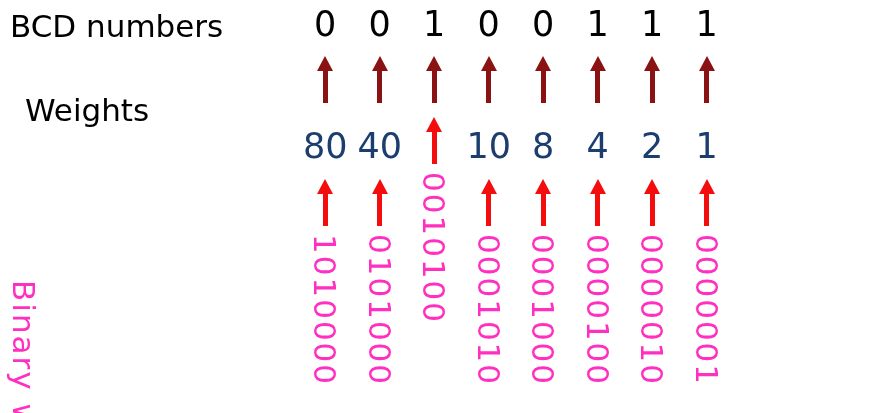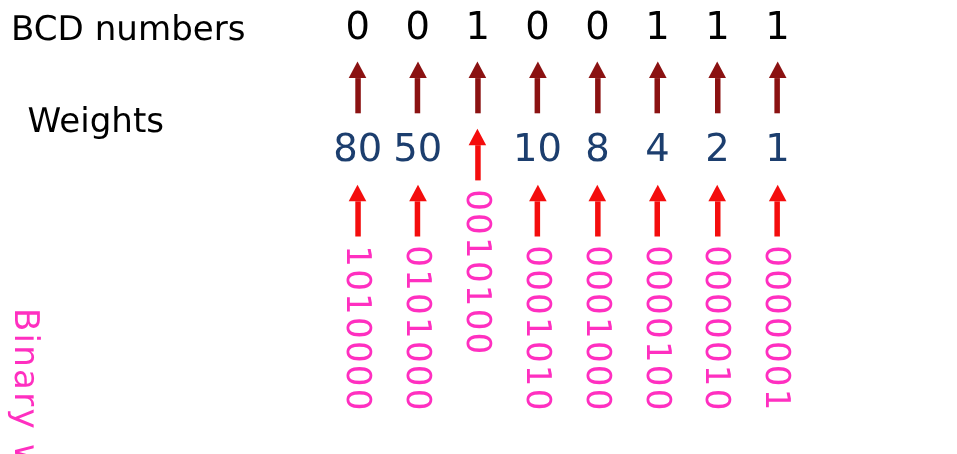--- a/index.html
+++ b/index.html
@@ -54,21 +54,21 @@
   .arrow .stem {
     width: 5px;
     height: 32px;
     background: currentColor;
   }
   .arrow.top    { color: var(--color-arrow-top, #8b1212); margin-top: 10px; }
   .arrow.bottom { color: var(--color-arrow-bottom, #f40d0d); margin-top: 14px; }
   .weight {
     font-size: 35px;
     line-height: 38px;
-    margin-top: 13px;
+    margin-top: 24px;
     color: var(--color-weight, #1c3e6e);
   }
   .binary {
     margin-top: 8px;
     writing-mode: vertical-rl;
     text-orientation: mixed;
     font-size: 31px;
     letter-spacing: 2px;
     height: 172px;
     color: var(--color-binary, #ff2fc0);
@@ -98,21 +98,21 @@
         </div>
       <div class="binary">1010000</div>
     </div>
 
     <div class="col">
       <div class="digit">0</div>
       <div class="arrow top">
           <span class="head"></span>
           <span class="stem"></span>
         </div>
-      <div class="weight">50</div>
+      <div class="weight">40</div>
       <div class="arrow bottom">
           <span class="head"></span>
           <span class="stem"></span>
         </div>
       <div class="binary">0101000</div>
     </div>
 
     <div class="col">
       <div class="digit">1</div>
       <div class="arrow top">

